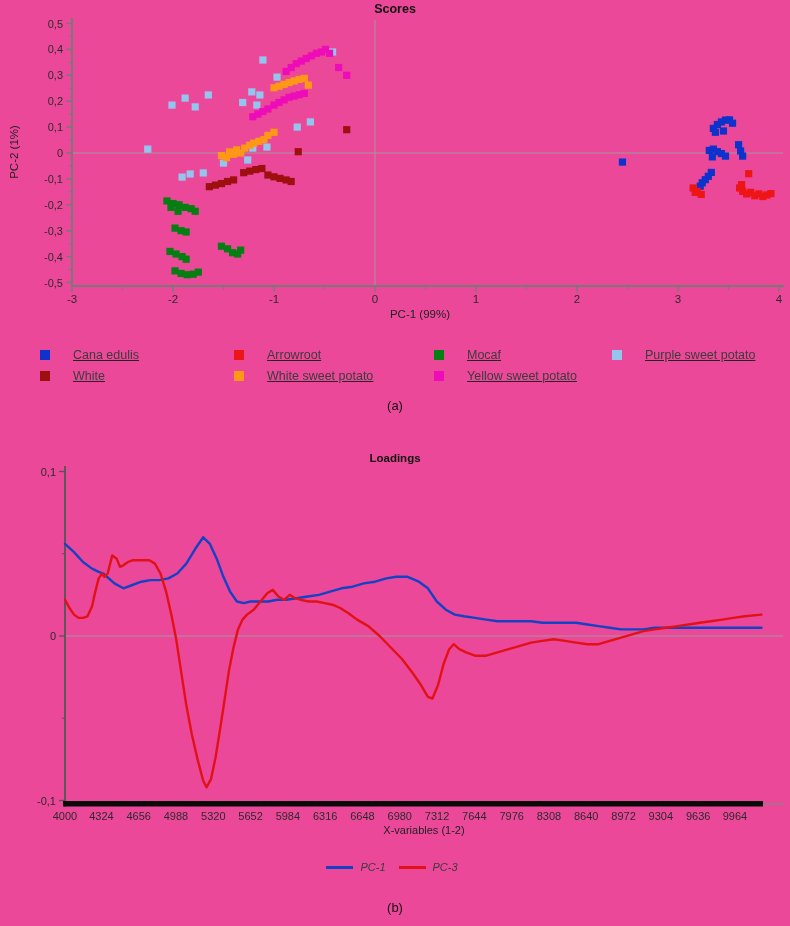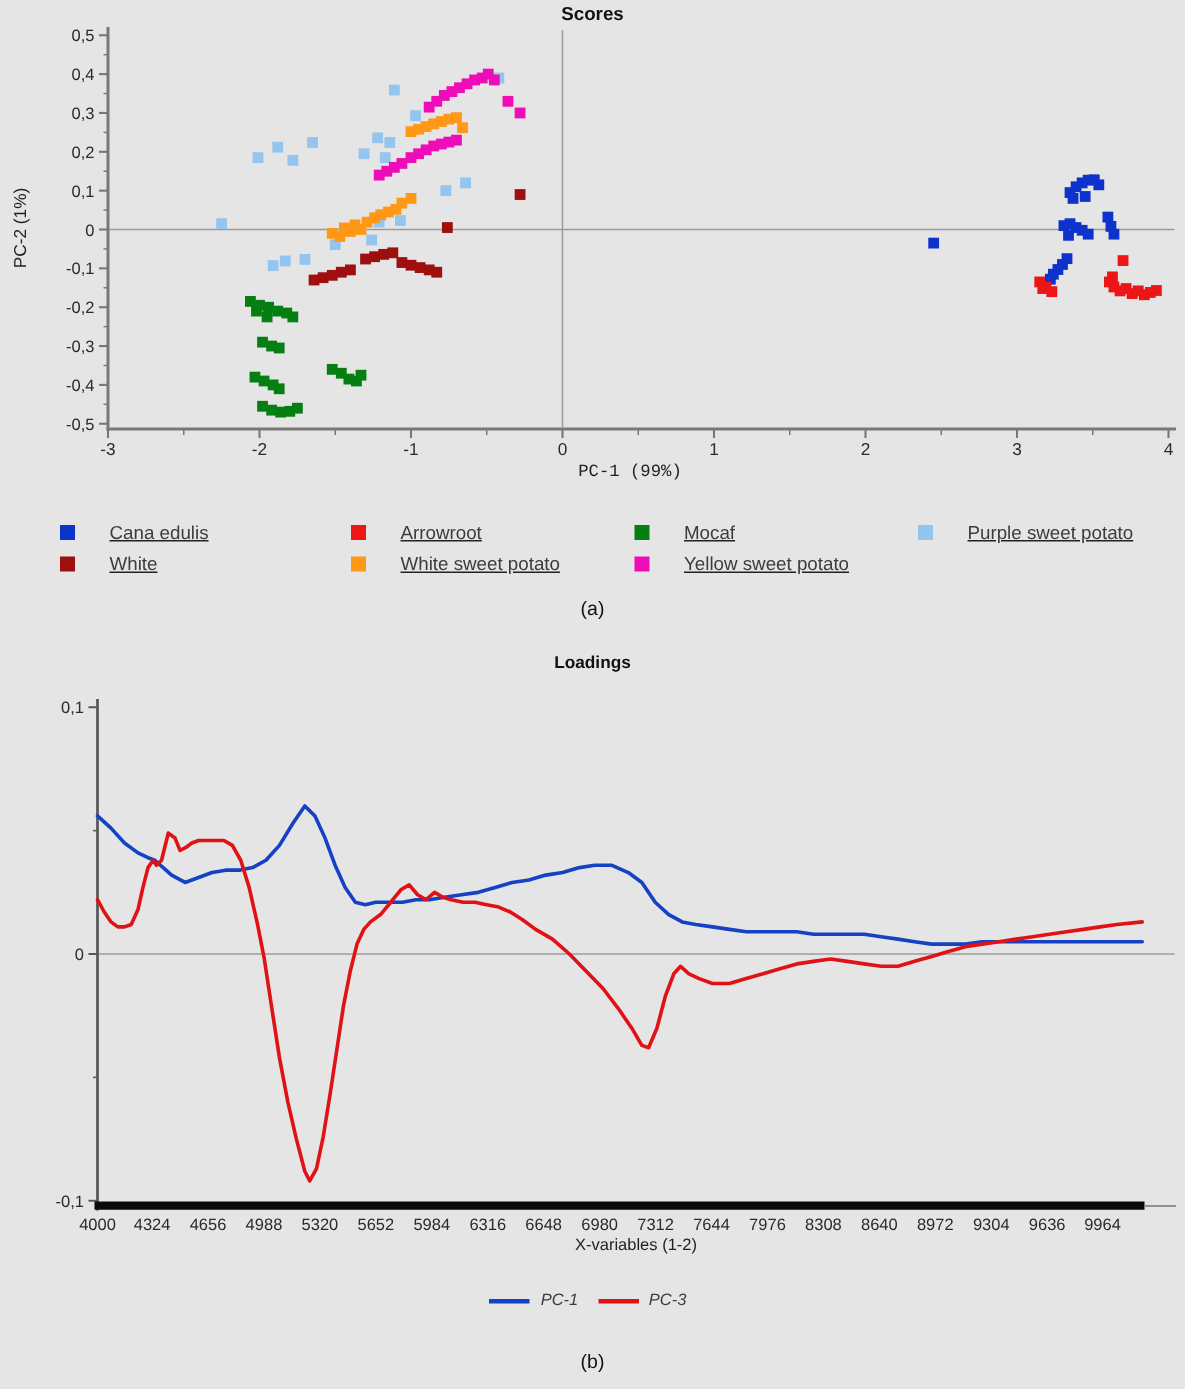--- a/index.html
+++ b/index.html
@@ -1,28 +1,28 @@
 <!DOCTYPE html>
 <html><head>
 <meta charset="utf-8">
 <style>
   html,body{margin:0;padding:0;background:#fff;}
-  .page{position:relative;width:790px;height:926px;background:#e5e5e5;
+  .page{position:relative;width:790px;height:926px;background:#ec4899;
         font-family:"Liberation Sans", sans-serif;color:#222;overflow:hidden;}
   .chart-title{position:absolute;left:0;width:790px;text-align:center;
                font-weight:bold;color:#111;}
   .title-a{top:2px;font-size:12.5px;}
-  .title-b{top:436px;font-size:11.5px;}
+  .title-b{top:452px;font-size:11.5px;}
   svg{position:absolute;left:0;}
   #svg-a{top:0;}
   #svg-b{top:430px;}
   .ylab-a{position:absolute;left:-36px;top:146px;width:100px;text-align:center;
           font-size:11.5px;color:#222;transform:rotate(-90deg);}
   .xlab-a{position:absolute;top:308px;left:50px;width:740px;text-align:center;
-          font-size:11.5px;color:#222;font-family:Liberation Mono, monospace;}
+          font-size:11.5px;color:#222;}
   .xlab-b{position:absolute;top:824px;left:58px;width:732px;text-align:center;
           font-size:11px;color:#222;}
   .caption{position:absolute;left:0;width:790px;text-align:center;font-size:13px;color:#111;}
   .cap-a{top:398px;}
   .cap-b{top:900px;}
   #legend-a{position:absolute;top:0;left:0;width:790px;height:0;}
   .leg-col{position:absolute;top:349px;}
   .leg-item{display:flex;align-items:center;height:12px;margin-bottom:9px;white-space:nowrap;text-decoration:underline;}
   .leg-sq{width:10px;height:10px;margin-right:23px;flex:none;}
   .leg-lab{font-size:12.5px;color:#3c3c3c;}
@@ -278,21 +278,21 @@
       <div class="leg-col" style="left: 234px;">
         <div class="leg-item">
           <span class="leg-sq" style="background: rgb(237, 21, 21);"></span>
           <span class="leg-lab">Arrowroot</span>
         </div>
         <div class="leg-item">
           <span class="leg-sq" style="background: rgb(255, 152, 22);"></span>
           <span class="leg-lab">White sweet potato</span>
         </div>
       </div>
-      <div class="leg-col" style="left: 423px;">
+      <div class="leg-col" style="left: 434px;">
         <div class="leg-item">
           <span class="leg-sq" style="background: rgb(6, 127, 18);"></span>
           <span class="leg-lab">Mocaf</span>
         </div>
         <div class="leg-item">
           <span class="leg-sq" style="background: rgb(238, 12, 184);"></span>
           <span class="leg-lab">Yellow sweet potato</span>
         </div>
       </div>
       <div class="leg-col" style="left: 612px;">

